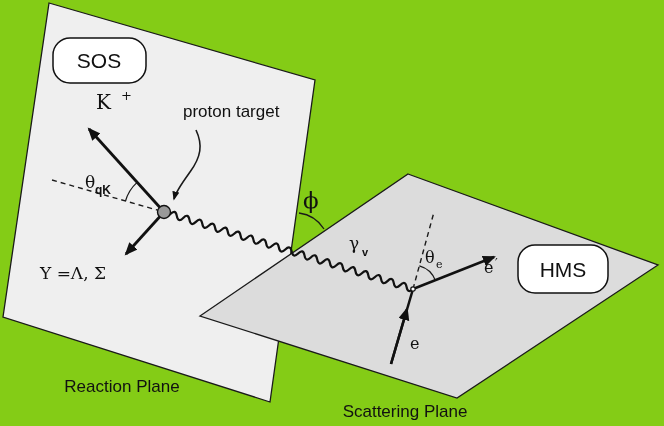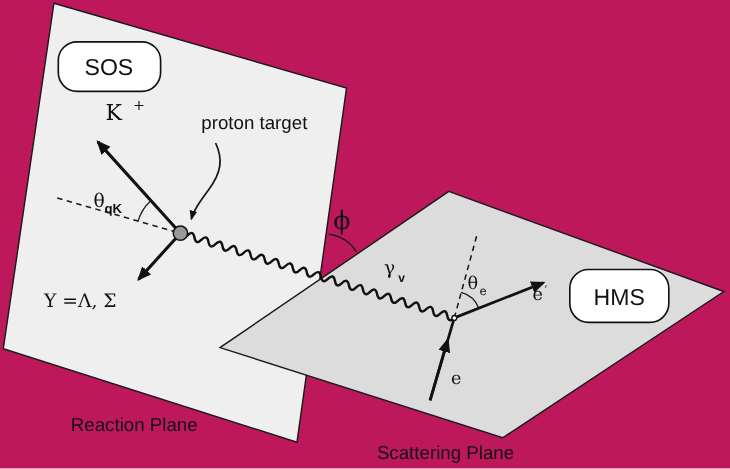--- a/index.html
+++ b/index.html
@@ -1,16 +1,16 @@
 <!DOCTYPE html>
 <html><head>
 <meta charset="utf-8">
 <style>
   html,body { margin:0; padding:0; background:#ffffff; }
-  .stage { width:664px; height:426px; position:relative; background:#be185d; }
+  .stage { width:664px; height:426px; position:relative; background:#84cc16; }
   svg { display:block; }
   text { fill:#111111; }
   .sans  { font-family:"Liberation Sans", sans-serif; }
   .serif { font-family:"DejaVu Serif", serif; }
   .sub-bold { font-family:"Liberation Sans", sans-serif; font-weight:bold; }
   .plane-stroke { stroke:#1a1a1a; stroke-width:1.3; }
   .thinline { stroke:#1a1a1a; fill:none; }
   .thickline { stroke:#111111; fill:none; }
 </style>
 </head>

